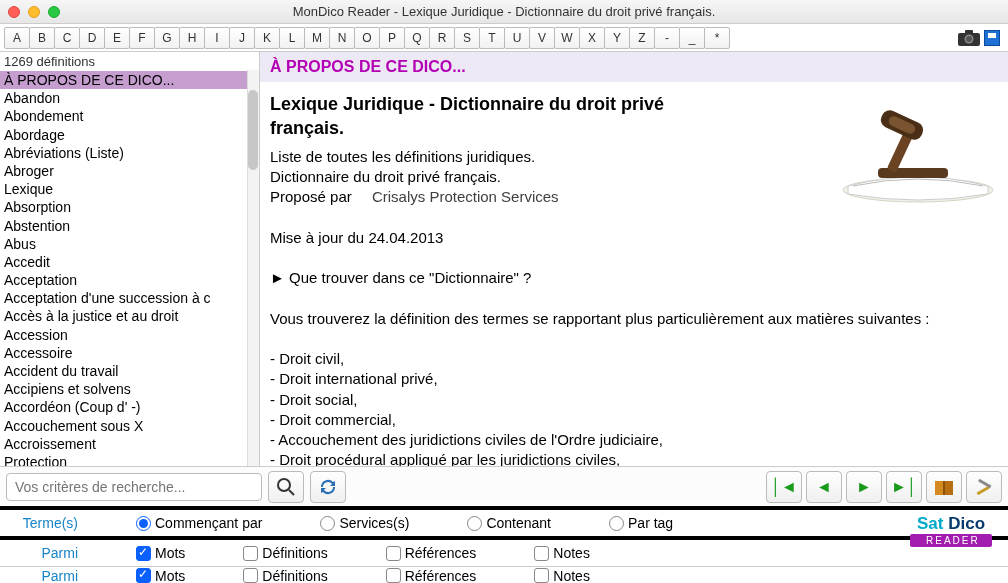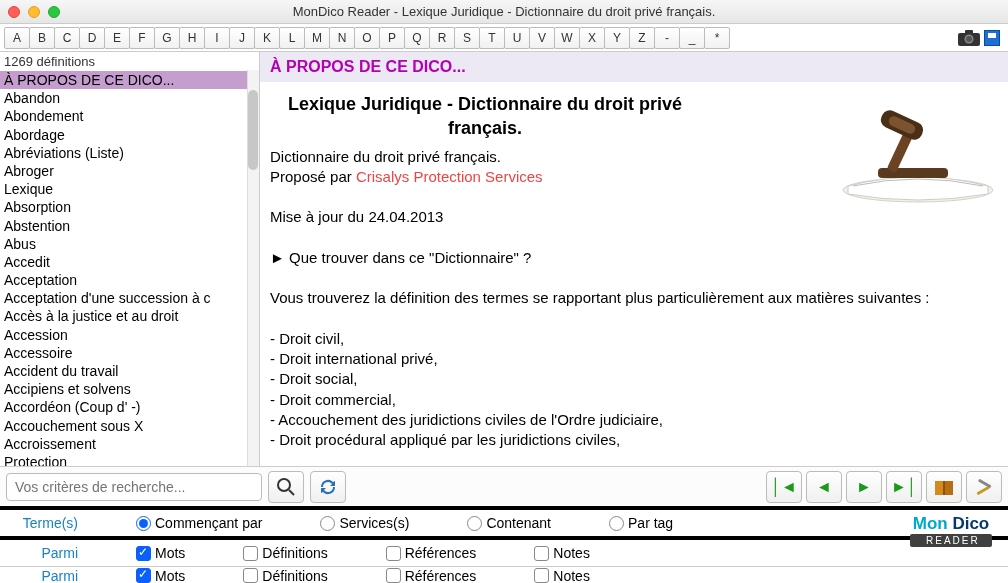--- a/index.html
+++ b/index.html
@@ -25,23 +25,23 @@
   .count { font-size:13px; padding:2px 4px; color:#333; background:#fff;}
   .list { flex:1; overflow:hidden; font-size:14px; line-height:1.3; color:#000;}
   .list-item { padding:0px 4px; cursor:pointer; white-space:nowrap; overflow:hidden; text-overflow:ellipsis;}
   .list-item.selected { background:#c59dcf; }
   .scrollbar-track{ position:absolute; right:0; top:18px; bottom:0; width:12px; background:#f3f3f3; border-left:1px solid #ddd;}
   .scrollbar-thumb{ position:absolute; right:1px; top:20px; width:10px; height:80px; background:#c7c7c7; border-radius:5px;}
 
   .content { flex:1; overflow:auto; padding:0;}
   .content-header { background:#ece9f5; color:#b400b4; font-weight:bold; font-size:16px; padding:6px 10px; margin-bottom:6px;}
   .content-body { padding:4px 10px 10px 10px; font-size:15px; color:#000; line-height:1.35; position:relative;}
-  .content-body h2 { font-size:18px; font-weight:bold; margin-bottom:6px; max-width:430px;text-align:center;}
+  .content-body h2 { font-size:18px; font-weight:bold; margin-bottom:6px; max-width:430px;}
   .content-body p { margin:0;}
-  .link { color:#ef4444; cursor:pointer;}
+  .link { color:#404040; cursor:pointer;margin-left:16px;}
   .gavel-img { position:absolute; right:10px; top:10px; width:260px; height:110px;}
 
   .toolbar2 { height:40px; background:#fcfcfc; border-top:1px solid #ccc; display:flex; align-items:center; padding:4px 6px; gap:6px;}
   .search-box { flex:0 0 256px; height:28px; border:1px solid #bbb; border-radius:4px; padding:0 8px; font-size:14px; color:#7f1d1d; background:#fff;}
   .icon-btn { width:36px; height:32px; border:1px solid #bbb; border-radius:4px; background:linear-gradient(#fff,#f0f0f0); display:flex; align-items:center; justify-content:center; cursor:pointer;}
   .nav-arrows { margin-left:auto; display:flex; gap:4px;}
   .arrow-btn { width:36px; height:32px; border:1px solid #bbb; border-radius:4px; background:linear-gradient(#fff,#f0f0f0); display:flex; align-items:center; justify-content:center; cursor:pointer; font-size:16px; font-weight:bold;}
 
   .filter-row { height:30px; background:#fff; display:flex; align-items:center; padding:2px 10px; gap:14px; font-size:14px; border-top:4px solid #000000;}
   .filter-row .lbl { color:#1784c7; width:68px; text-align:right; }
@@ -49,21 +49,21 @@
   .radio.checked{ border-color:#0a60ff;}
   .radio.checked::after{content:"";position:absolute;top:2px;left:2px;width:9px;height:9px;border-radius:50%;background:#0a60ff;}
   .chk { width:15px;height:15px; border:1px solid #888; border-radius:3px; display:inline-block; vertical-align:middle; margin-right:4px; background:#fff; position:relative;}
   .chk.checked{ background:#0a60ff; border-color:#0a60ff;}
   .chk.checked::after{content:"✓";color:#fff;font-size:12px;position:absolute;top:-2px;left:1px;}
   .opt{ display:flex; align-items:center; cursor:pointer;padding-left:44px;}
   .logo-box{ margin-left:auto; width:88px; text-align:center; padding-right:6px;}
   .logo-main{ font-weight:bold; font-size:17px;}
   .logo-main .mon{color:#00a9c7;}
   .logo-main .dico{color:#043a6b;}
-  .logo-sub{ background:#404040;color:#fff; font-size:10px; letter-spacing:2px; padding:1px 16px; border-radius:2px;}
+  .logo-sub{ background:#a21caf;color:#fff; font-size:10px; letter-spacing:2px; padding:1px 16px; border-radius:2px;}
 
   .cut-row { border-top:1px solid #ccc;}
   .cut-row .chk{ border-radius:3px;}
 </style>
 </head>
 <body>
 
 <div class="titlebar">
   <div class="traffic">
     <div class="tl red"></div>
@@ -155,20 +155,21 @@
       <svg class="gavel-img" viewBox="0 0 260 110">
         <ellipse cx="180" cy="92" rx="75" ry="12" fill="#f2f0ea" stroke="#d6d2c4"></ellipse>
         <path d="M110 88 Q180 70 250 88 L250 96 Q180 108 110 96 Z" fill="#fff" stroke="#ccc"></path>
         <path d="M115 88 Q180 74 245 88" fill="none" stroke="#bbb"></path>
         <rect x="140" y="70" width="70" height="10" rx="4" fill="#5a3a1e"></rect>
         <rect x="158" y="30" width="10" height="45" rx="3" fill="#6b4322" transform="rotate(25 163 52)"></rect>
         <rect x="142" y="18" width="44" height="18" rx="8" fill="#4a2e16" transform="rotate(25 164 27)"></rect>
         <rect x="150" y="22" width="28" height="10" rx="5" fill="#7a5430" transform="rotate(25 164 27)"></rect>
       </svg>
       <h2>Lexique Juridique - Dictionnaire du droit privé français.</h2>
+      <p>Liste de toutes les définitions juridiques.</p>
       <p>Dictionnaire du droit privé français.</p>
       <p>
         <span>Proposé par </span><span class="link">Crisalys Protection Services</span>
       </p>
       <br>
       <p>Mise à jour du 24.04.2013</p>
       <br>
       <p>► Que trouver dans ce "Dictionnaire" ?</p>
       <br>
       <p>Vous trouverez la définition des termes se rapportant plus particulièrement aux matières suivantes :</p>
@@ -240,21 +241,21 @@
     </span>
   <span class="opt">
       <span class="radio"></span>
       <span>Contenant</span>
     </span>
   <span class="opt">
       <span class="radio"></span>
       <span>Par tag</span>
     </span>
   <div class="logo-box" style="position:absolute; right:10px; bottom:36px;">
-    <div class="logo-main"><span class="mon">Mon</span> <span class="dico">Dico</span></div>
+    <div class="logo-main"><span class="mon">Sat</span> <span class="dico">Dico</span></div>
     <div class="logo-sub">READER</div>
   </div>
 </div>
 
 <div class="filter-row">
   <span class="lbl">Parmi</span>
   <span class="opt">
       <span class="chk checked"></span>
       <span>Mots</span>
     </span>

